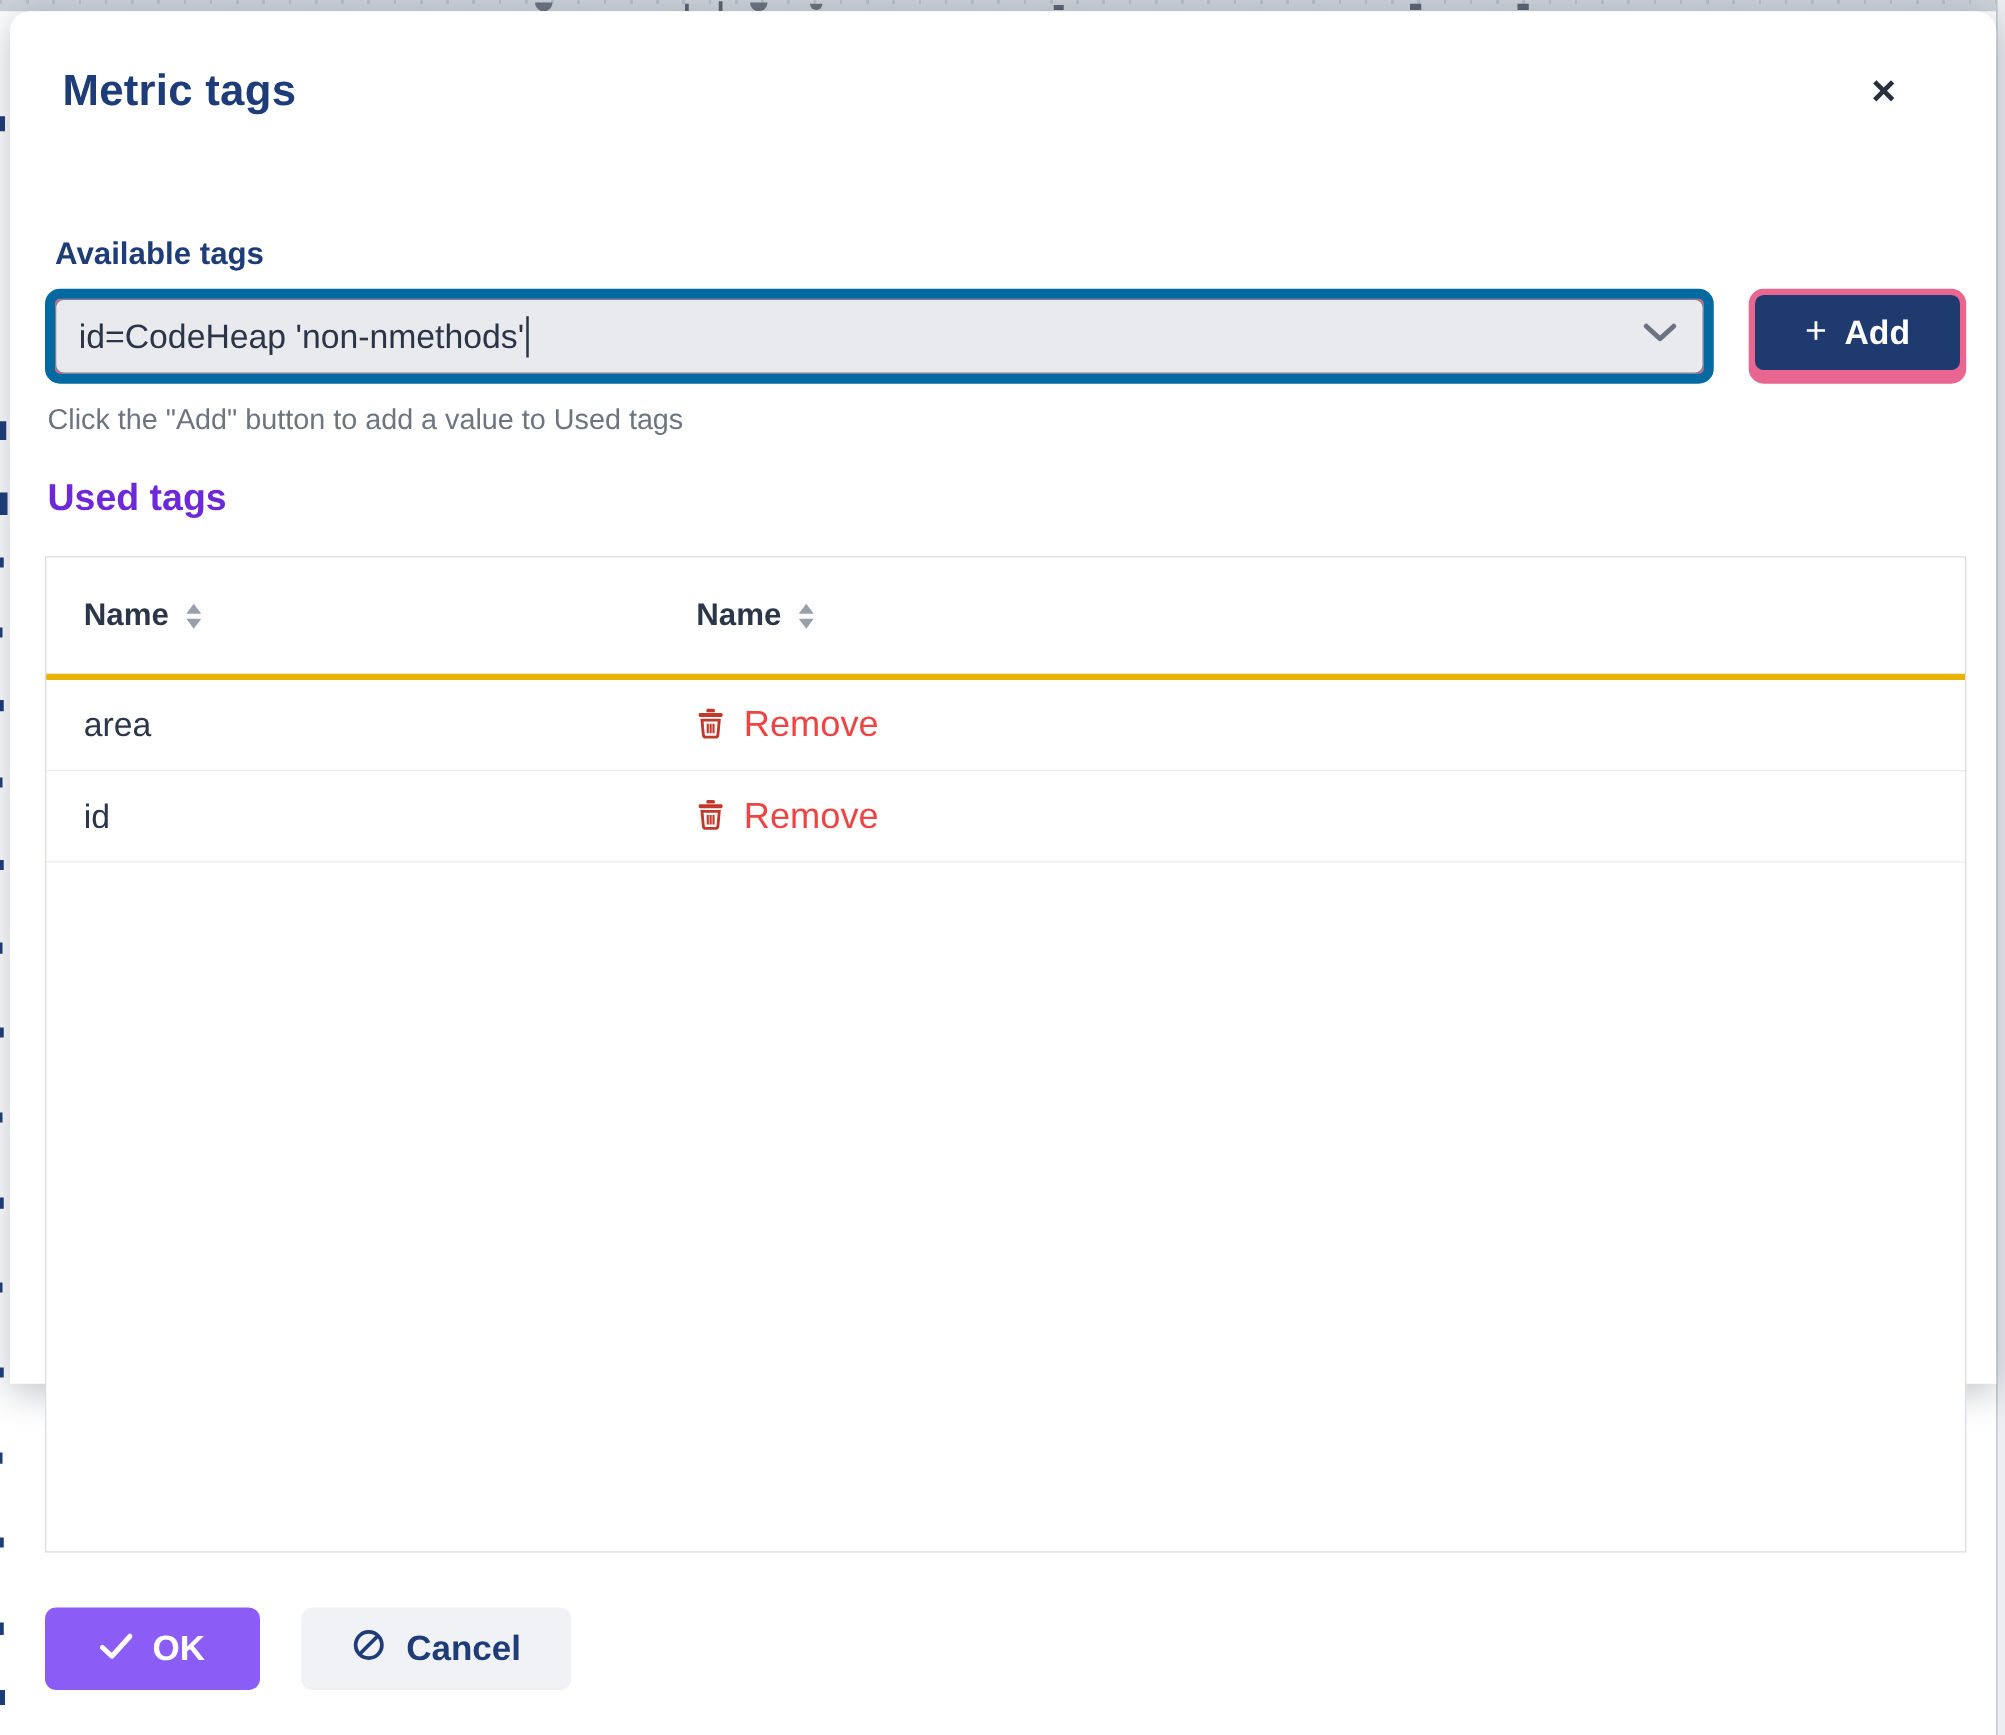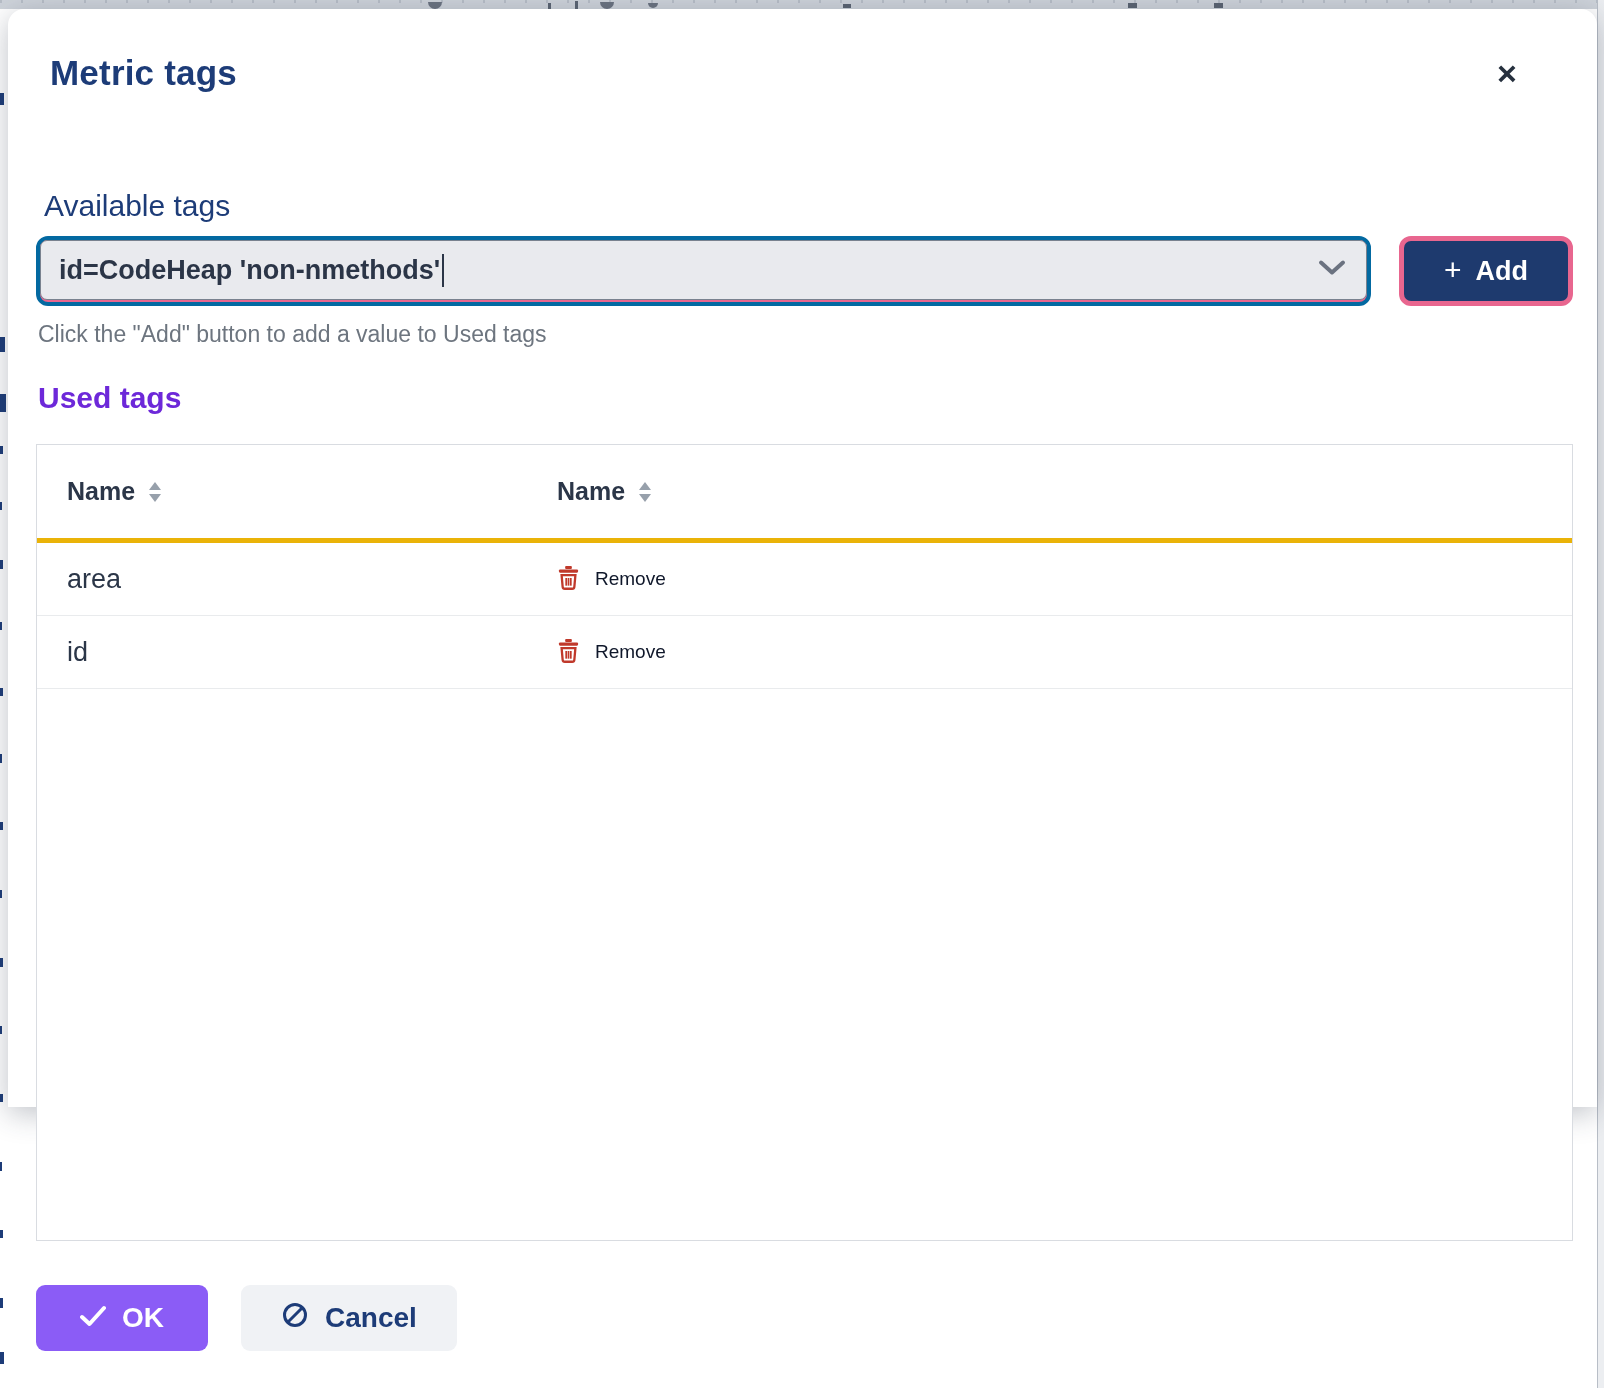--- a/index.html
+++ b/index.html
@@ -22,24 +22,24 @@
     background:#ffffff; border-radius:16px 16px 0 0;
     box-shadow:0 6px 30px rgba(40,50,70,.30);
     padding:38px 24px 0 28px; }
 
   .modal-title { font-size:35px; font-weight:700; color:#1d3c78;
     letter-spacing:.2px; margin:6px 0 0 14px; line-height:1.15; }
   .close-btn { position:absolute; top:46px; right:72px; width:36px; height:36px;
     border:none; background:transparent; color:#26303e; font-size:34px; font-weight:600;
     line-height:36px; text-align:center; cursor:pointer; }
 
-  .field-label { margin:96px 0 0 8px; font-size:30px; font-weight:400; color:#1d3c78; }
+  .field-label { margin:96px 0 0 8px; font-size:25px; font-weight:700; color:#1d3c78; }
 
   .select-row { display:flex; align-items:stretch; gap:28px; margin:13px 0 0 0; }
-  .select-outline { flex:1 1 auto; border:4px solid #0369a1; border-radius:12px; background:#e8668f;font-weight:bold; }
+  .select-outline { flex:1 1 auto; border:8px solid #0369a1; border-radius:12px; background:#e8668f; }
   .tag-select { position:relative; display:flex; align-items:center; height:60px;
     background:#e9eaee; border:1px solid #79828f; border-radius:7px;
     padding:0 56px 0 18px; cursor:pointer; }
   .tag-select-text { font-size:27px; color:#2b3547; white-space:nowrap; overflow:hidden; }
   .caret { display:inline-block; width:2px; height:33px; background:#2b3547;
     margin-left:2px; vertical-align:middle; }
   .chevron { position:absolute; right:20px; top:50%; transform:translateY(-50%); }
 
   .add-outline { flex:0 0 auto; border:5px solid #e8668f; border-radius:12px; background:#e8668f; }
   .add-btn { display:flex; align-items:center; justify-content:center; gap:14px;
@@ -59,21 +59,21 @@
   .t-body-row { height:73px; border-bottom:1px solid #e9ebed; }
   .col-name { width:520px; padding-left:30px; display:flex; align-items:center; }
   .col-value { flex:1 1 auto; display:flex; align-items:center; }
   .col-actions { flex:0 0 auto; padding-right:32px; display:flex; align-items:center;
     justify-content:flex-end; gap:15px; }
   .th-label { font-size:25px; font-weight:600; color:#2b3648; }
   .sort-icon { margin-left:13px; display:inline-flex; }
   .cell-text { font-size:27px; color:#2b3648; }
   .remove-link { display:flex; align-items:center; gap:15px; border:none;
     background:transparent; cursor:pointer; }
-  .remove-label { font-size:19px; color:#0f172a; }
+  .remove-label { font-size:29px; color:#ef4444; }
 
   
   .footer { display:flex; align-items:center; gap:33px; margin-top:44px; }
   .ok-btn { display:flex; align-items:center; justify-content:center; gap:16px;
     height:66px; padding:0 44px; background:#8b5cf6; color:#ffffff; border:none;
     border-radius:9px; font-size:28px; font-weight:600; cursor:pointer; }
   .cancel-btn { display:flex; align-items:center; justify-content:center; gap:16px;
     height:66px; padding:0 40px; background:#f0f2f5; color:#1d3c78; border:none;
     border-radius:9px; font-size:28px; font-weight:600; cursor:pointer;text-align:right; }
 </style>

